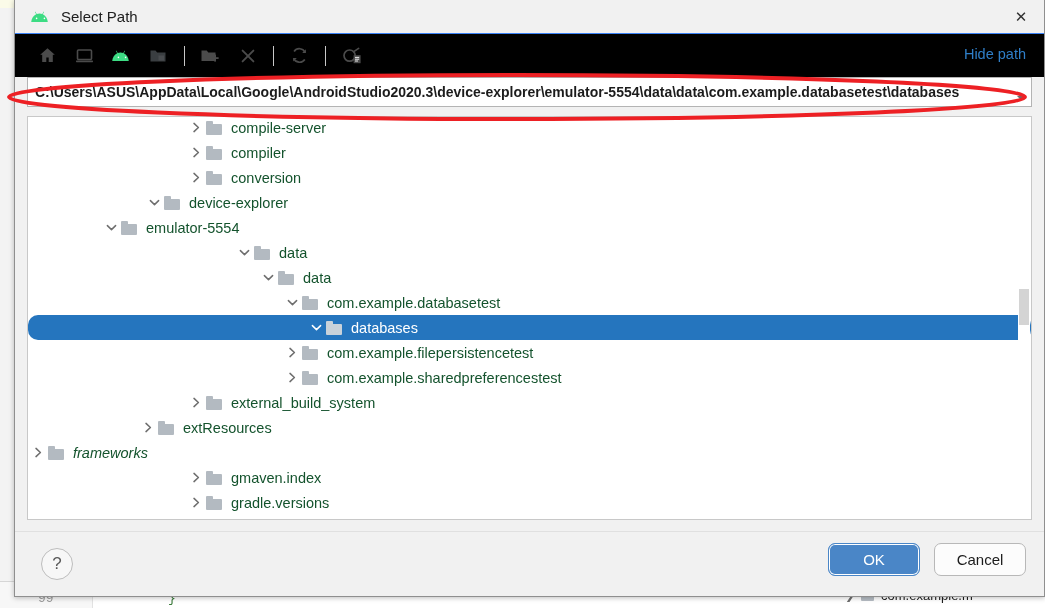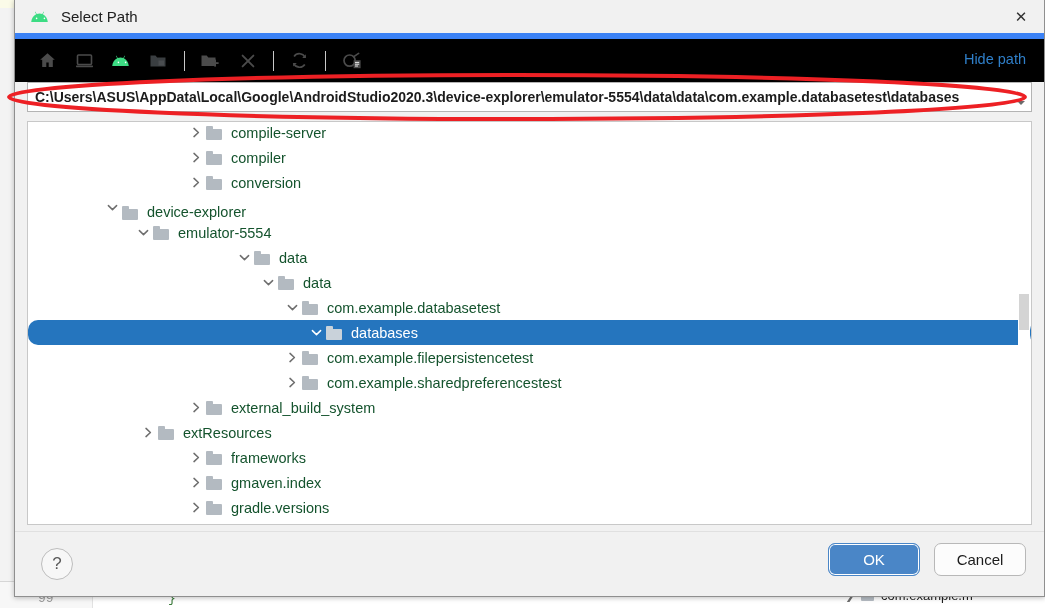--- a/index.html
+++ b/index.html
@@ -32,21 +32,21 @@
 
   
   #dialog{
     position:absolute;left:14px;top:0px;width:1031px;height:597px;
     background:#f1f1f1;border:1px solid #8f8f8f;border-top:none;
     box-sizing:border-box;
     box-shadow:0 1px 5px rgba(0,0,0,.25);
   }
 
   
-  .titlebar{height:33px;background:#f1f1f1;display:flex;align-items:center;position:relative;border-bottom:6px solid #3b82f6;}
+  .titlebar{height:33px;background:#f1f1f1;display:flex;align-items:center;position:relative;border-bottom:1px solid #3b82f6;}
   .title-icon{margin-left:14px;width:22px;height:16px;display:flex;align-items:center;justify-content:center;}
   .title-text{margin-left:10px;font-size:15px;color:#202020;}
   .title-close{position:absolute;right:0;top:0;width:46px;height:33px;display:flex;align-items:center;justify-content:center;font-size:15px;color:#303030;cursor:default;}
 
   
   .toolbar{height:43px;display:flex;align-items:center;padding-left:16px;gap:0px;position:relative;background:#000000;}
   .tbtn{width:33px;height:30px;display:flex;align-items:center;justify-content:center;margin-right:4px;border-radius:3px;}
   .tbtn.disabled{opacity:.38;}
   .tsep{width:1px;height:20px;background:#c8c8c8;margin:0 9px 0 5px;}
   .hide-path{position:absolute;right:18px;top:12px;font-size:14.5px;color:#2f7fc9;cursor:pointer;}
@@ -249,30 +249,30 @@
         </div>
         <div class="row" style="padding-left: 158px;">
           <span class="chev">
             <svg width="9" height="11" viewBox="0 0 9 11">
               <path d="M2 1.4 6.4 5.5 2 9.6" fill="none" stroke="#6e6e6e" stroke-width="1.5" stroke-linecap="round" stroke-linejoin="round"></path>
             </svg>
           </span>
           <span class="folder"></span>
           <span class="lbl">conversion</span>
         </div>
-        <div class="row" style="padding-left: 74px; align-items: flex-end;">
+        <div class="row" style="padding-left: 116px;">
           <span class="chev">
             <svg width="11" height="9" viewBox="0 0 11 9">
               <path d="M1.4 2.6 5.5 6.6 9.6 2.6" fill="none" stroke="#6e6e6e" stroke-width="1.5" stroke-linecap="round" stroke-linejoin="round"></path>
             </svg>
           </span>
           <span class="folder"></span>
           <span class="lbl">device-explorer</span>
         </div>
-        <div class="row" style="padding-left: 105px;">
+        <div class="row" style="padding-left: 73px;">
           <span class="chev">
             <svg width="11" height="9" viewBox="0 0 11 9">
               <path d="M1.4 2.6 5.5 6.6 9.6 2.6" fill="none" stroke="#6e6e6e" stroke-width="1.5" stroke-linecap="round" stroke-linejoin="round"></path>
             </svg>
           </span>
           <span class="folder"></span>
           <span class="lbl">emulator-5554</span>
         </div>
         <div class="row" style="padding-left: 206px;">
           <span class="chev">
@@ -339,21 +339,21 @@
         </div>
         <div class="row" style="padding-left: 110px;">
           <span class="chev">
             <svg width="9" height="11" viewBox="0 0 9 11">
               <path d="M2 1.4 6.4 5.5 2 9.6" fill="none" stroke="#6e6e6e" stroke-width="1.5" stroke-linecap="round" stroke-linejoin="round"></path>
             </svg>
           </span>
           <span class="folder"></span>
           <span class="lbl">extResources</span>
         </div>
-        <div class="row" style="padding-left: 158px;">
+        <div class="row" style=" font-style: italic;">
           <span class="chev">
             <svg width="9" height="11" viewBox="0 0 9 11">
               <path d="M2 1.4 6.4 5.5 2 9.6" fill="none" stroke="#6e6e6e" stroke-width="1.5" stroke-linecap="round" stroke-linejoin="round"></path>
             </svg>
           </span>
           <span class="folder"></span>
           <span class="lbl">frameworks</span>
         </div>
         <div class="row" style="padding-left: 158px;">
           <span class="chev">

